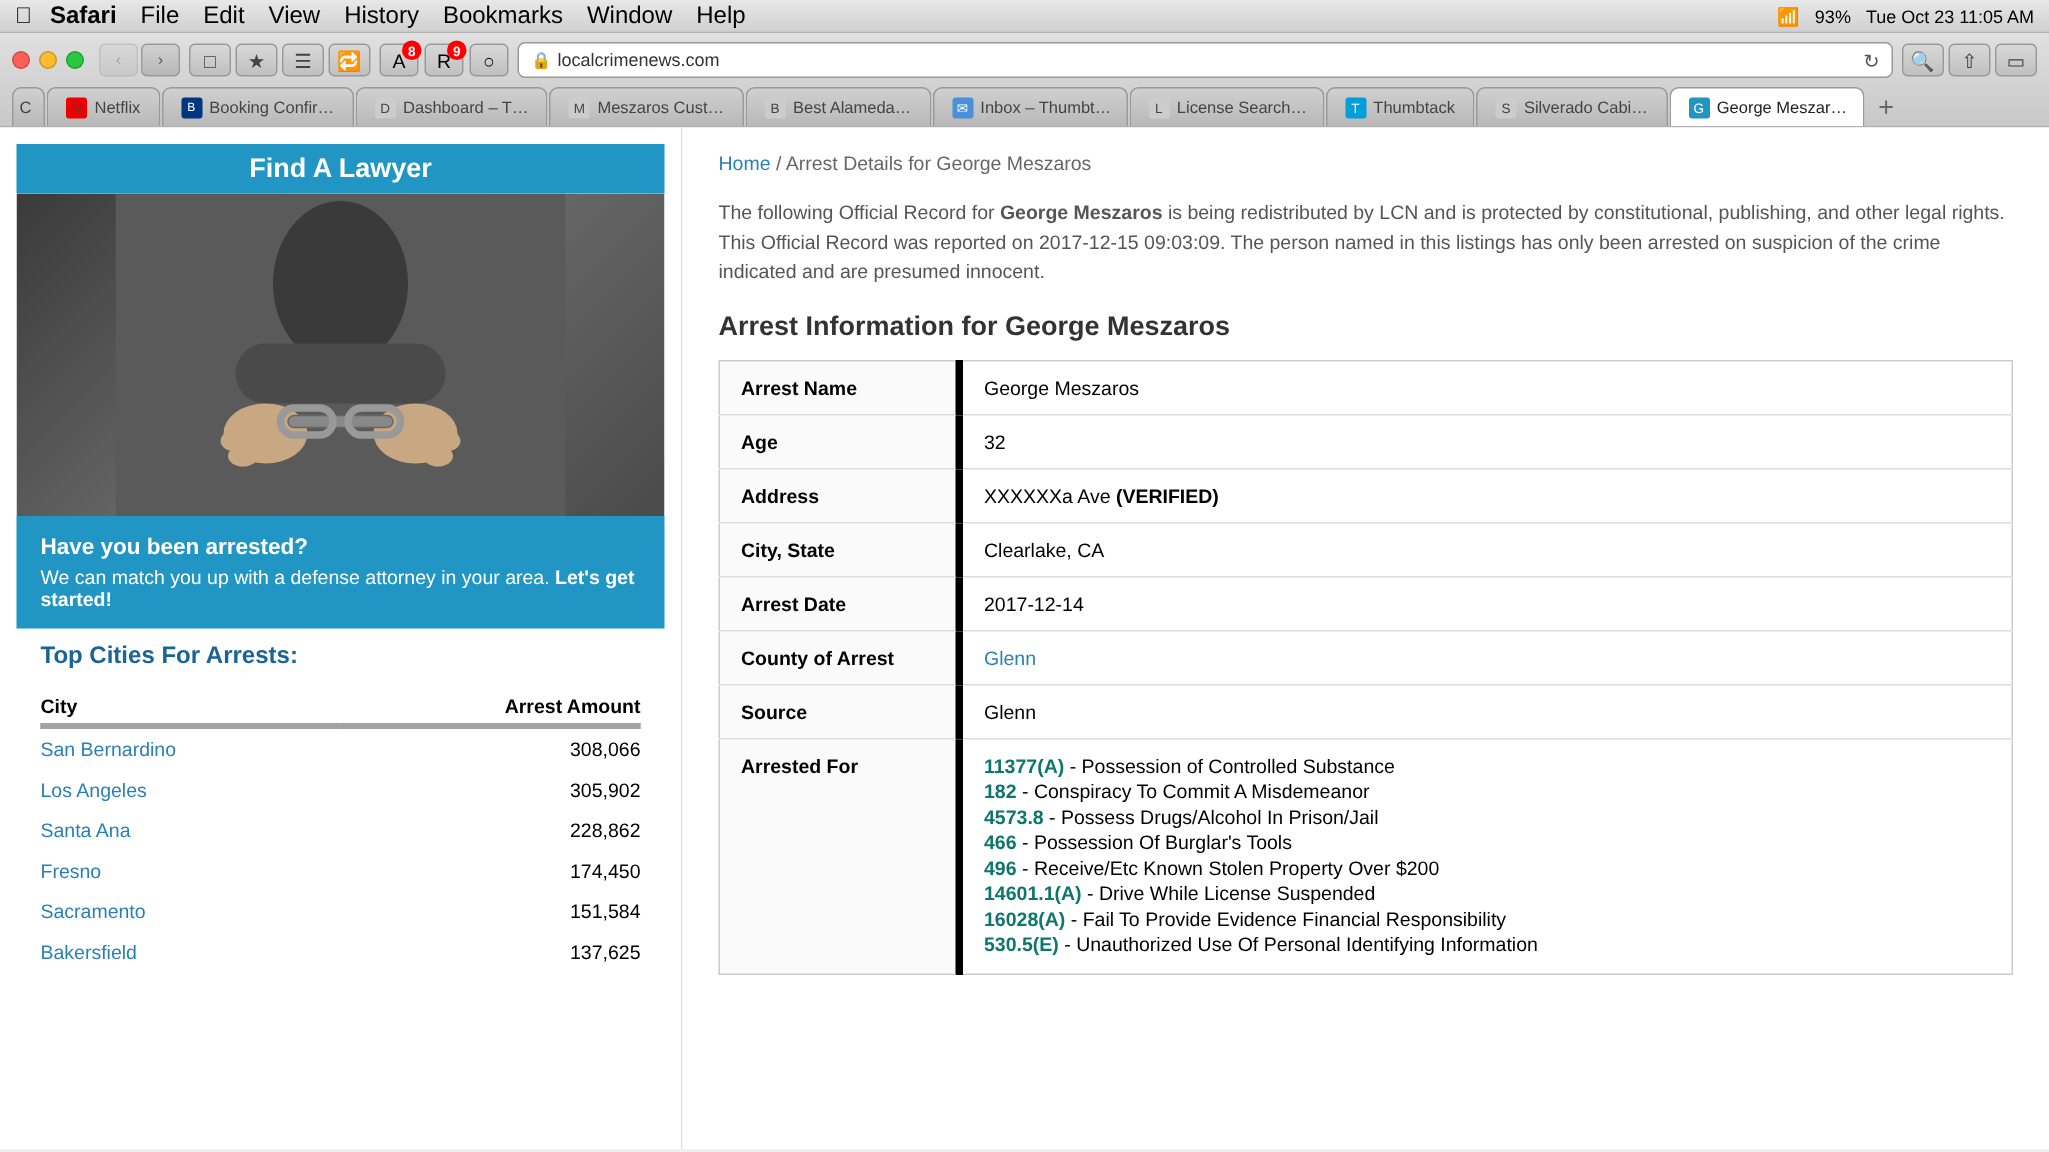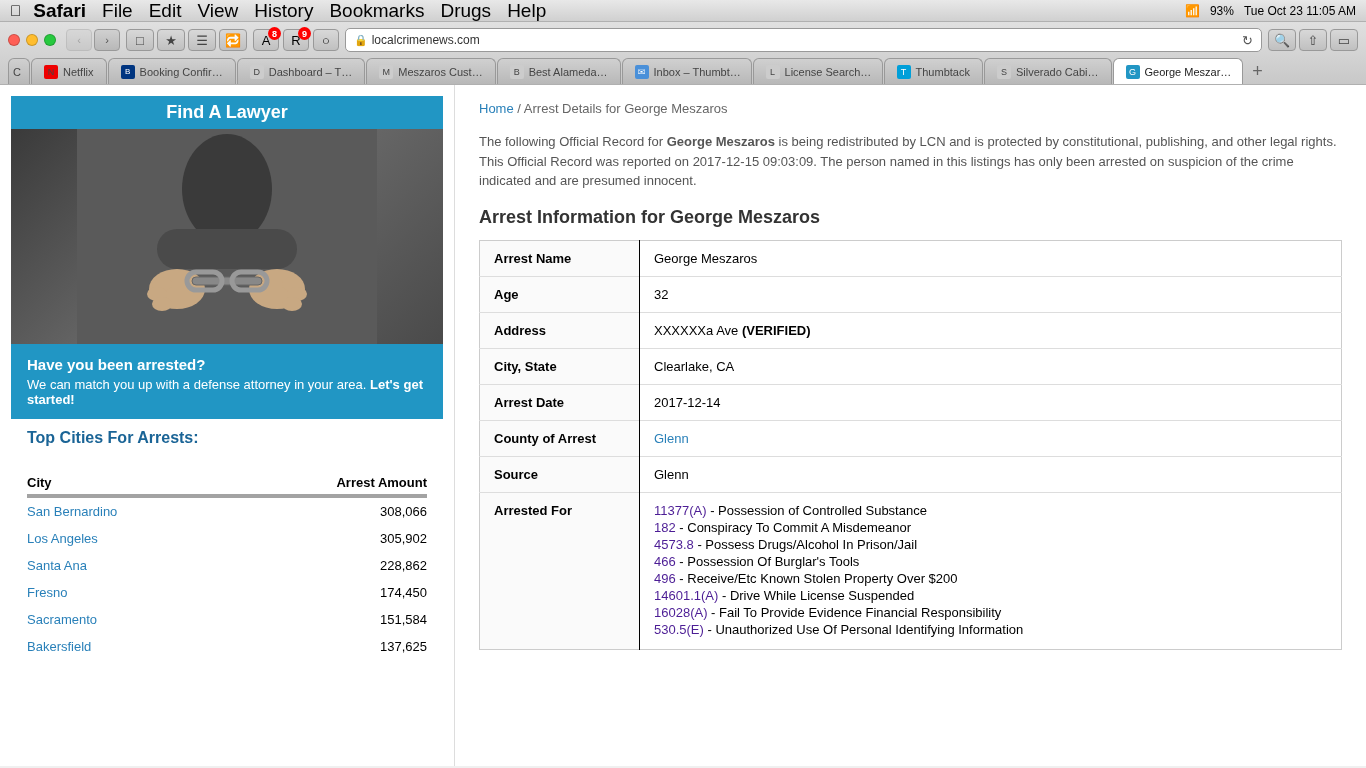--- a/index.html
+++ b/index.html
@@ -10,21 +10,21 @@
       background: linear-gradient(to bottom, #e8e8e8, #d0d0d0);
       height: 22px;
       display: flex;
       align-items: center;
       padding: 0 10px;
       font-size: 13px;
       border-bottom: 1px solid #b0b0b0;
     }
     .menubar-apple { font-size: 15px; margin-right: 12px; }
     .menubar-items { display: flex; gap: 16px; }
-    .menubar-item { font-size: 19px; cursor: default; }
+    .menubar-item { font-size: 16px; cursor: default; }
     .menubar-item.bold { font-weight: 600; }
     .menubar-right { margin-left: auto; display: flex; align-items: center; gap: 10px; font-size: 12px; }
 
     
     .browser-chrome {
       background: linear-gradient(to bottom, #e0e0e0, #c8c8c8);
       padding: 6px 8px 0 8px;
       border-bottom: 1px solid #b0b0b0;
     }
     .toolbar {
@@ -124,21 +124,21 @@
     .lawyer-cta .subtitle { font-size: 13px; }
     .lawyer-cta .subtitle .cta-link { font-weight: bold; }
     .lawyer-btn {
       display: block; width: calc(100% - 32px); margin: 10px 16px;
       background: #d9352a; color: white; border: none; border-radius: 4px;
       padding: 14px; font-size: 18px; font-weight: bold; cursor: pointer; text-align: center;
     }
 
     
     .top-cities { padding: 10px 16px; }
-    .top-cities-title { color: #1a6496; font-size: 16px; font-weight: bold; margin-bottom: 24px; }
+    .top-cities-title { color: #1a6496; font-size: 16px; font-weight: bold; margin-bottom: 12px; }
     .cities-table { width: 100%; border-collapse: collapse; }
     .cities-table th { text-align: left; font-weight: bold; padding: 4px 0; font-size: 13px; border-bottom: 4px solid #a3a3a3; }
     .cities-table td { padding: 6px 0; font-size: 13px; }
     .cities-table td:last-child { text-align: right; }
     .city-link { color: #2980b9; text-decoration: none; cursor: pointer; }
 
     
     .main-content {
       flex: 1;
       padding: 16px 24px;
@@ -151,39 +151,39 @@
 
     .legal-notice { font-size: 13px; color: #555; line-height: 1.5; margin-bottom: 16px; }
     .legal-notice strong { font-weight: bold; }
 
     .arrest-info-title { font-size: 18px; font-weight: bold; color: #333; margin-bottom: 12px; }
 
     .info-table { width: 100%; border-collapse: collapse; border: 1px solid #ccc; }
     .info-table tr { border-bottom: 1px solid #ddd; }
     .info-table tr:last-child { border-bottom: none; }
     .info-table td { padding: 10px 14px; vertical-align: top; font-size: 13px; }
-    .info-table td:first-child { width: 160px; font-weight: bold; background: #fafafa; border-right: 1px solid #000000; white-space: nowrap; }
+    .info-table td:first-child { width: 160px; font-weight: bold; background: #fafafa; border-right: 5px solid #000000; white-space: nowrap; }
     .info-table td:last-child { background: white; }
     .county-link { color: #2980b9; text-decoration: none; }
-    .charge-link { color: #4c1d95; text-decoration: none; }
+    .charge-link { color: #0f766e; text-decoration: none; font-weight: bold; }
     .charge-item { display: block; margin-bottom: 2px; font-size: 13px; }
   </style>
 </head>
 <body>
 
 <div class="menubar">
   <span class="menubar-apple"></span>
   <div class="menubar-items">
     <span class="menubar-item bold">Safari</span>
     <span class="menubar-item">File</span>
     <span class="menubar-item">Edit</span>
     <span class="menubar-item">View</span>
     <span class="menubar-item">History</span>
     <span class="menubar-item">Bookmarks</span>
-    <span class="menubar-item">Drugs</span>
+    <span class="menubar-item">Window</span>
     <span class="menubar-item">Help</span>
   </div>
   <div class="menubar-right">
     <span>📶</span>
     <span>93%</span>
     <span>Tue Oct 23  11:05 AM</span>
   </div>
 </div>
 
 <div class="browser-chrome">

